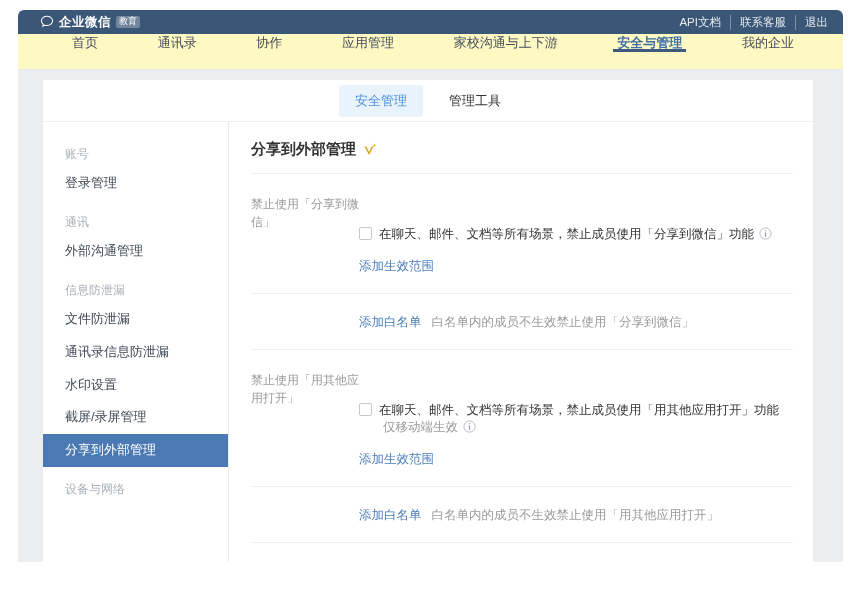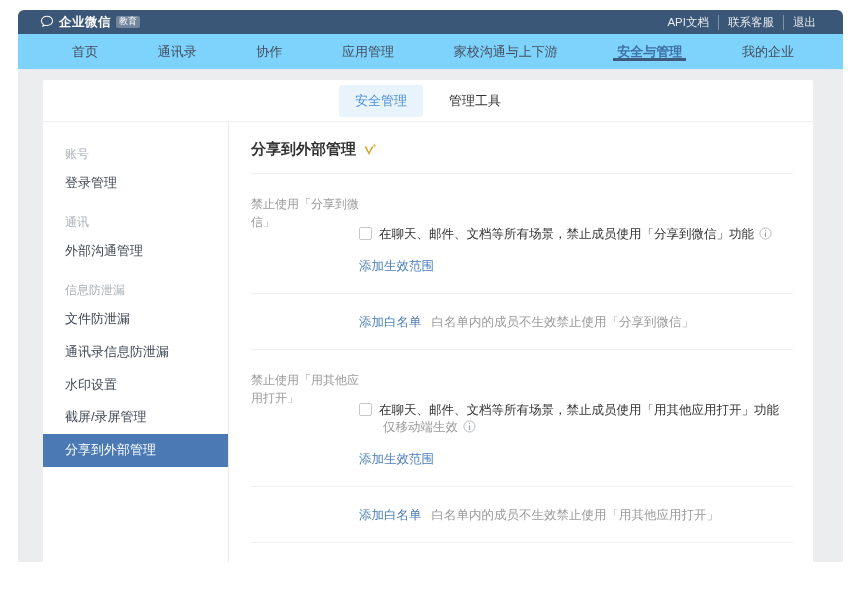--- a/index.html
+++ b/index.html
@@ -1,33 +1,33 @@
 <!DOCTYPE html>
 <html><head>
 <meta charset="utf-8">
 <style>
   * { margin:0; padding:0; box-sizing:border-box; }
   html,body { width:853px; height:590px; background:#ffffff; font-family:"Liberation Sans","DejaVu Sans",sans-serif; }
   .page { position:absolute; left:18px; top:10px; width:825px; height:552px; }
 
   
   .topbar { height:24px; background:#3b5777; border-radius:6px 6px 0 0;
-    display:flex; align-items:center; justify-content:space-between; padding:0 18px 0 22px; }
+    display:flex; align-items:center; justify-content:space-between; padding:0 6px 0 22px; }
   .logo-wrap { display:flex; align-items:center; gap:5px; }
   .logo-icon { width:14px; height:14px; display:inline-block; }
   .logo-text { color:#ffffff; font-size:12.5px; font-weight:bold; letter-spacing:.5px; }
   .logo-badge { background:rgba(255,255,255,.28); color:#ffffff; font-size:9px;
     padding:1px 3px; border-radius:2px; line-height:1.1; }
   .top-links { display:flex; align-items:center; }
   .top-link { color:rgba(255,255,255,.88); font-size:11.5px; padding:0 9px; cursor:pointer; }
   .top-link + .top-link { border-left:1px solid rgba(255,255,255,.35); }
 
   
-  .mainnav { height:36px; background:#7dd3fc; border-bottom:1px solid #e7e9ec;
-    display:flex; align-items:center; justify-content:space-between; padding:0 45px 0 50px; }
+  .mainnav { height:36px; background:#fef9c3; border-bottom:1px solid #e7e9ec;
+    display:flex; align-items:flex-start; justify-content:space-between; padding:0 45px 0 50px; }
   .nav-item { display:flex; align-items:center; font-size:13px; color:#454d5c;
     position:relative; cursor:pointer; padding:0 4px; }
   .nav-item.active { color:#3f6fa5; font-weight:bold; }
   .nav-item.active::after { content:""; position:absolute; left:0; right:0; bottom:0;
     height:3px; background:#3e5a7c; }
 
   
   .graybody { height:492px; background:#ebedef; padding:10px 30px 0 25px; }
   .card { background:#ffffff; width:770px; height:482px; border-radius:2px 2px 0 0; overflow:hidden;
     display:flex; flex-direction:column; }
@@ -112,20 +112,21 @@
           <div class="side-group">账号</div>
           <div class="side-item">登录管理</div>
           <div class="side-group">通讯</div>
           <div class="side-item">外部沟通管理</div>
           <div class="side-group">信息防泄漏</div>
           <div class="side-item">文件防泄漏</div>
           <div class="side-item">通讯录信息防泄漏</div>
           <div class="side-item">水印设置</div>
           <div class="side-item">截屏/录屏管理</div>
           <div class="side-item active">分享到外部管理</div>
+          <div class="side-group">设备与网络</div>
 
         </div>
 
         <div class="content">
           <div class="page-title-row">
             <span class="page-title">分享到外部管理</span>
             <span class="premium-icon">
               <svg viewBox="0 0 16 16" width="16" height="16">
                 <path d="M2.5 4.5 L7 13 L11.5 4.5 L9.6 4.5 L7 10 L4.4 4.5 Z" fill="#d9a323"></path>
                 <path d="M12.5 1.2 L13.1 2.9 L14.8 3.5 L13.1 4.1 L12.5 5.8 L11.9 4.1 L10.2 3.5 L11.9 2.9 Z" fill="#e6b84a"></path>

